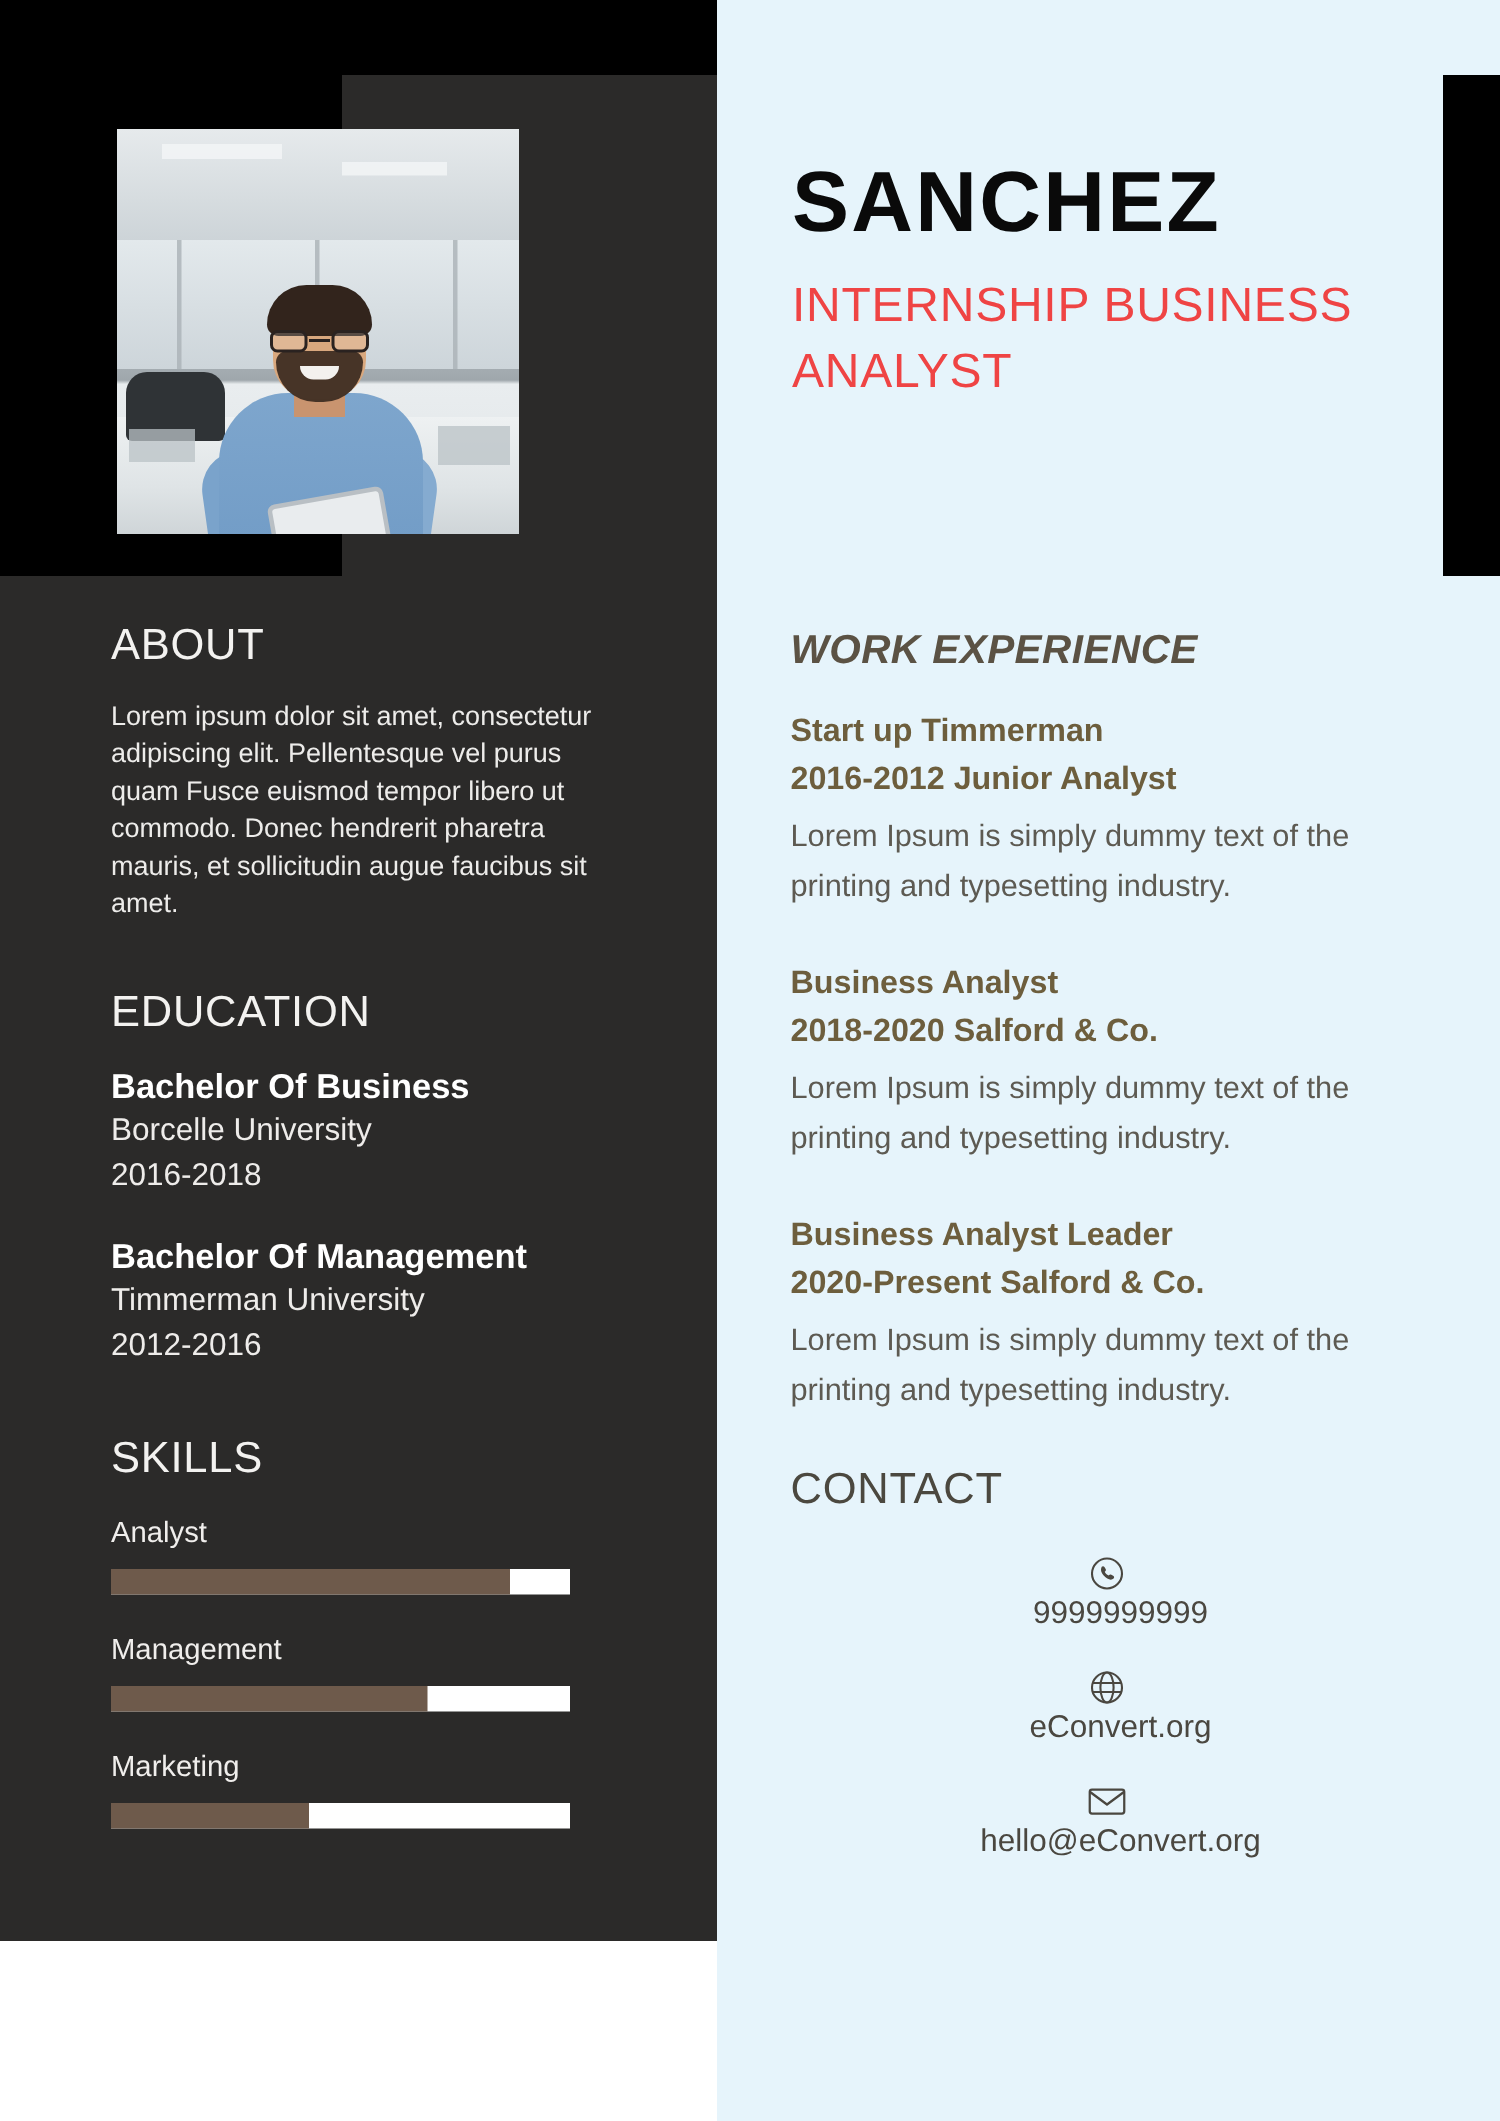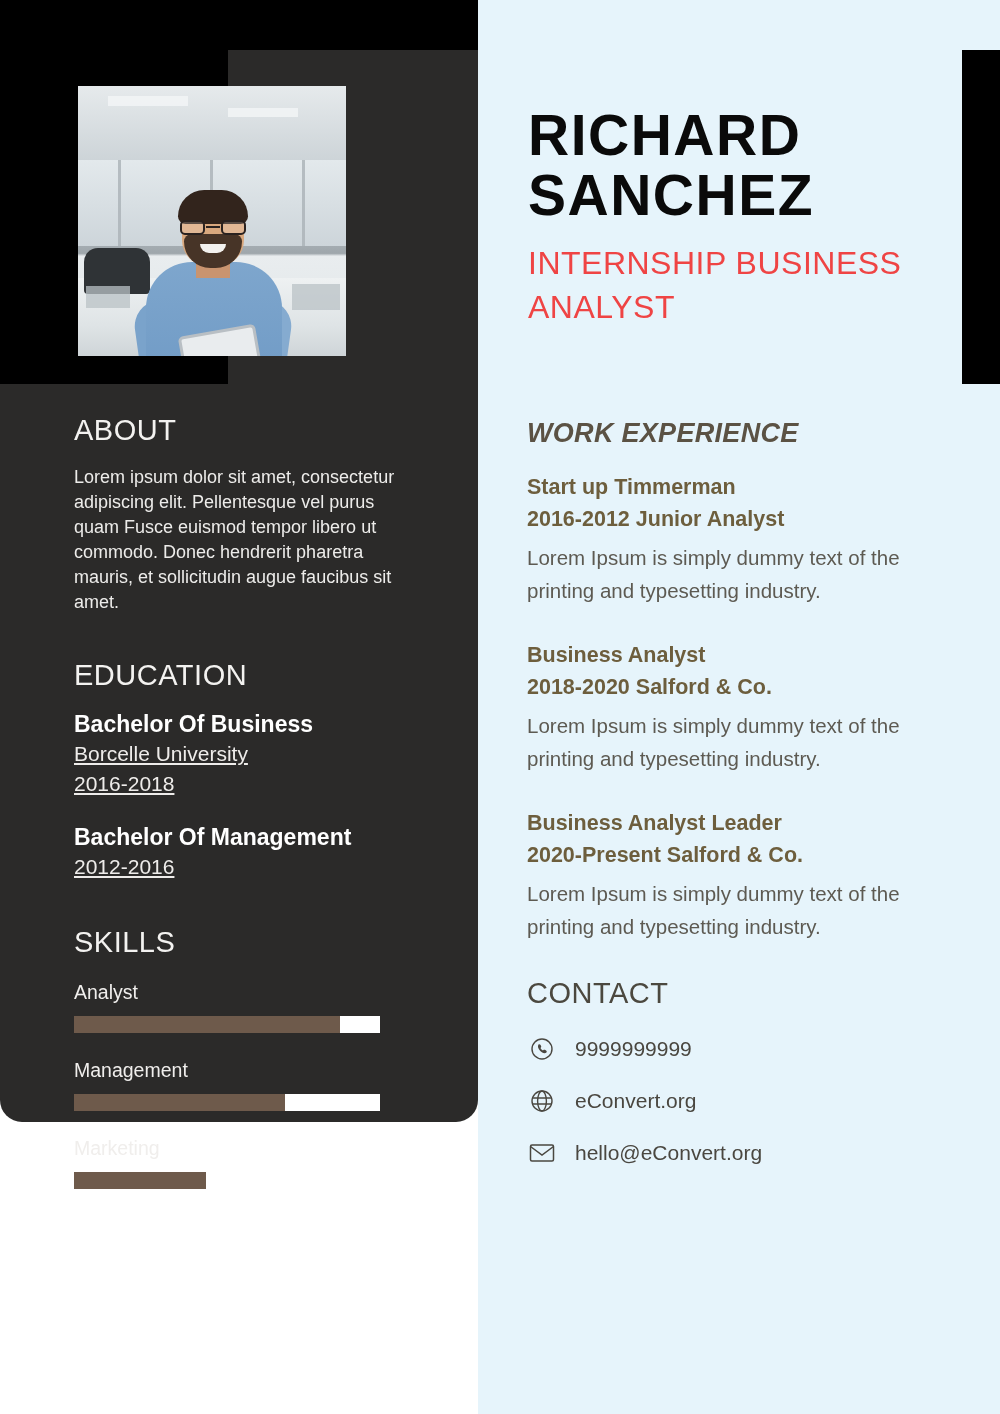--- a/index.html
+++ b/index.html
@@ -19,23 +19,22 @@
     height: 1414px;
     background: #ffffff;
     overflow: hidden;
   }
   
   .left-col {
     position: absolute;
     left: 0;
     top: 0;
     width: 478px;
-    height: 1122px;
+    height: 1294px;
     background: #2b2a29;
-    border-radius: 22px;
   }
   .left-top-band {
     position: absolute;
     left: 0;
     top: 0;
     width: 478px;
     height: 50px;
     background: #000000;
   }
   .left-black-block {
@@ -213,21 +212,20 @@
     font-weight: bold;
     font-size: 23px;
     color: #ffffff;
     line-height: 29px;
   }
   .edu-school, .edu-years {
     font-family: "Liberation Sans", sans-serif;
     font-size: 21px;
     color: #eeecea;
     line-height: 30px;
-    text-decoration: underline;
   }
   .skill-label {
     font-family: "Liberation Sans", sans-serif;
     font-size: 19.5px;
     color: #f0eeec;
     margin-bottom: 12px;
   }
   .skill-bar {
     position: relative;
     width: 306px;
@@ -316,20 +314,21 @@
     font-weight: 400;
     font-size: 29px;
     letter-spacing: .5px;
     color: #4b483f;
     margin: 0 0 24px 0;
   }
   .contact-row {
     display: flex;
     align-items: center;
     margin-bottom: 22px;
+    flex-direction: column;
   }
   .contact-icon {
     width: 30px;
     height: 30px;
     margin-right: 18px;
     display: flex;
     align-items: center;
     justify-content: center;
     color: #4a4740;
   }
@@ -384,20 +383,21 @@
 
       <h2 class="sec-title-light" style="margin-top:44px;">EDUCATION</h2>
       <div class="edu-block">
         <div class="edu-item">
           <div class="edu-degree">Bachelor Of Business</div>
           <div class="edu-school">Borcelle University</div>
           <div class="edu-years">2016-2018</div>
         </div>
         <div class="edu-item">
           <div class="edu-degree">Bachelor Of Management</div>
+          <div class="edu-school">Timmerman University</div>
           <div class="edu-years">2012-2016</div>
         </div>
       </div>
 
       <h2 class="sec-title-light" style="margin-top:44px;margin-bottom:22px;">SKILLS</h2>
       <div>
         <div>
           <div class="skill-label">Analyst</div>
           <div class="skill-bar">
             <div class="skill-fill" style="width: 87%;"></div>
@@ -420,21 +420,20 @@
     </div>
   </div>
 
   <div class="right-col">
     <div class="right-black-tab"></div>
   </div>
 
   <div class="name-block" style="left:1000px;"></div>
 
   <div class="name-block" style="left:528px;top:105px;">
-    <div class="name-line">RICHARD</div>
     <div class="name-line">SANCHEZ</div>
     <div class="role-line">INTERNSHIP BUSINESS</div>
     <div class="role-line" style="margin-top:0;">ANALYST</div>
   </div>
 
   <div class="right-content">
     <h2 class="sec-title-dark">WORK EXPERIENCE</h2>
 
     <div class="job">
       <div class="job-title">Start up Timmerman</div>

